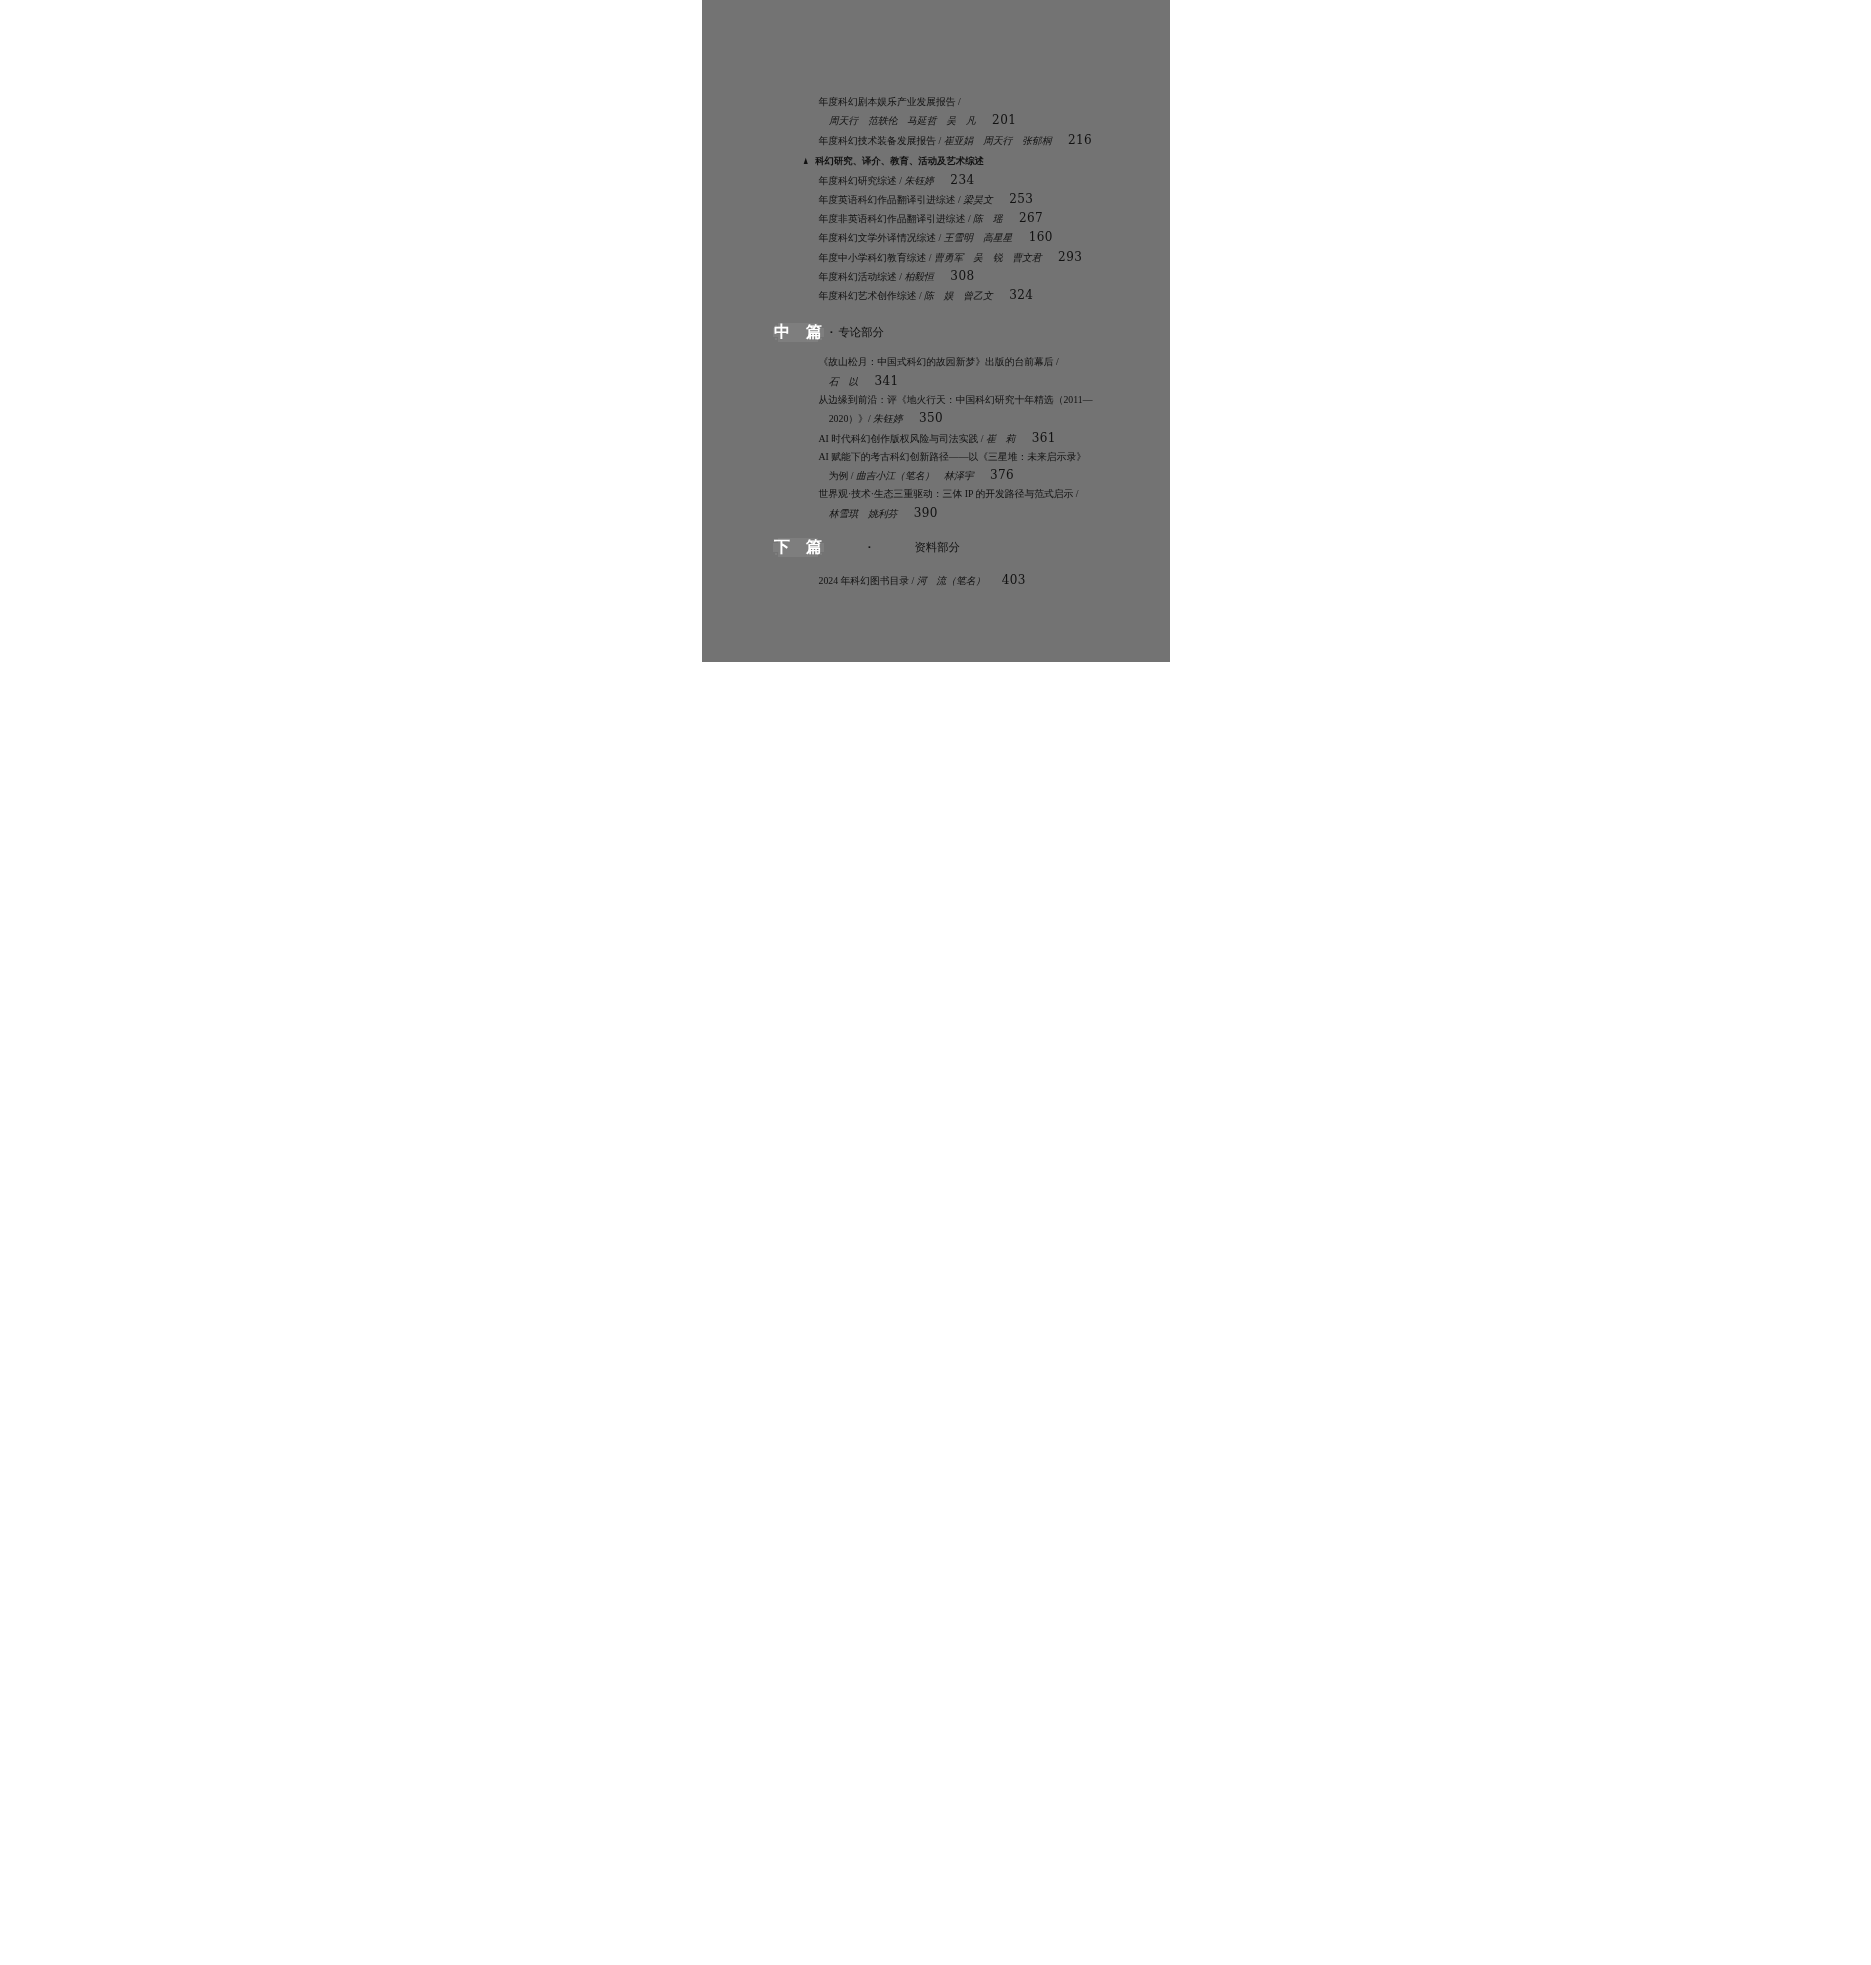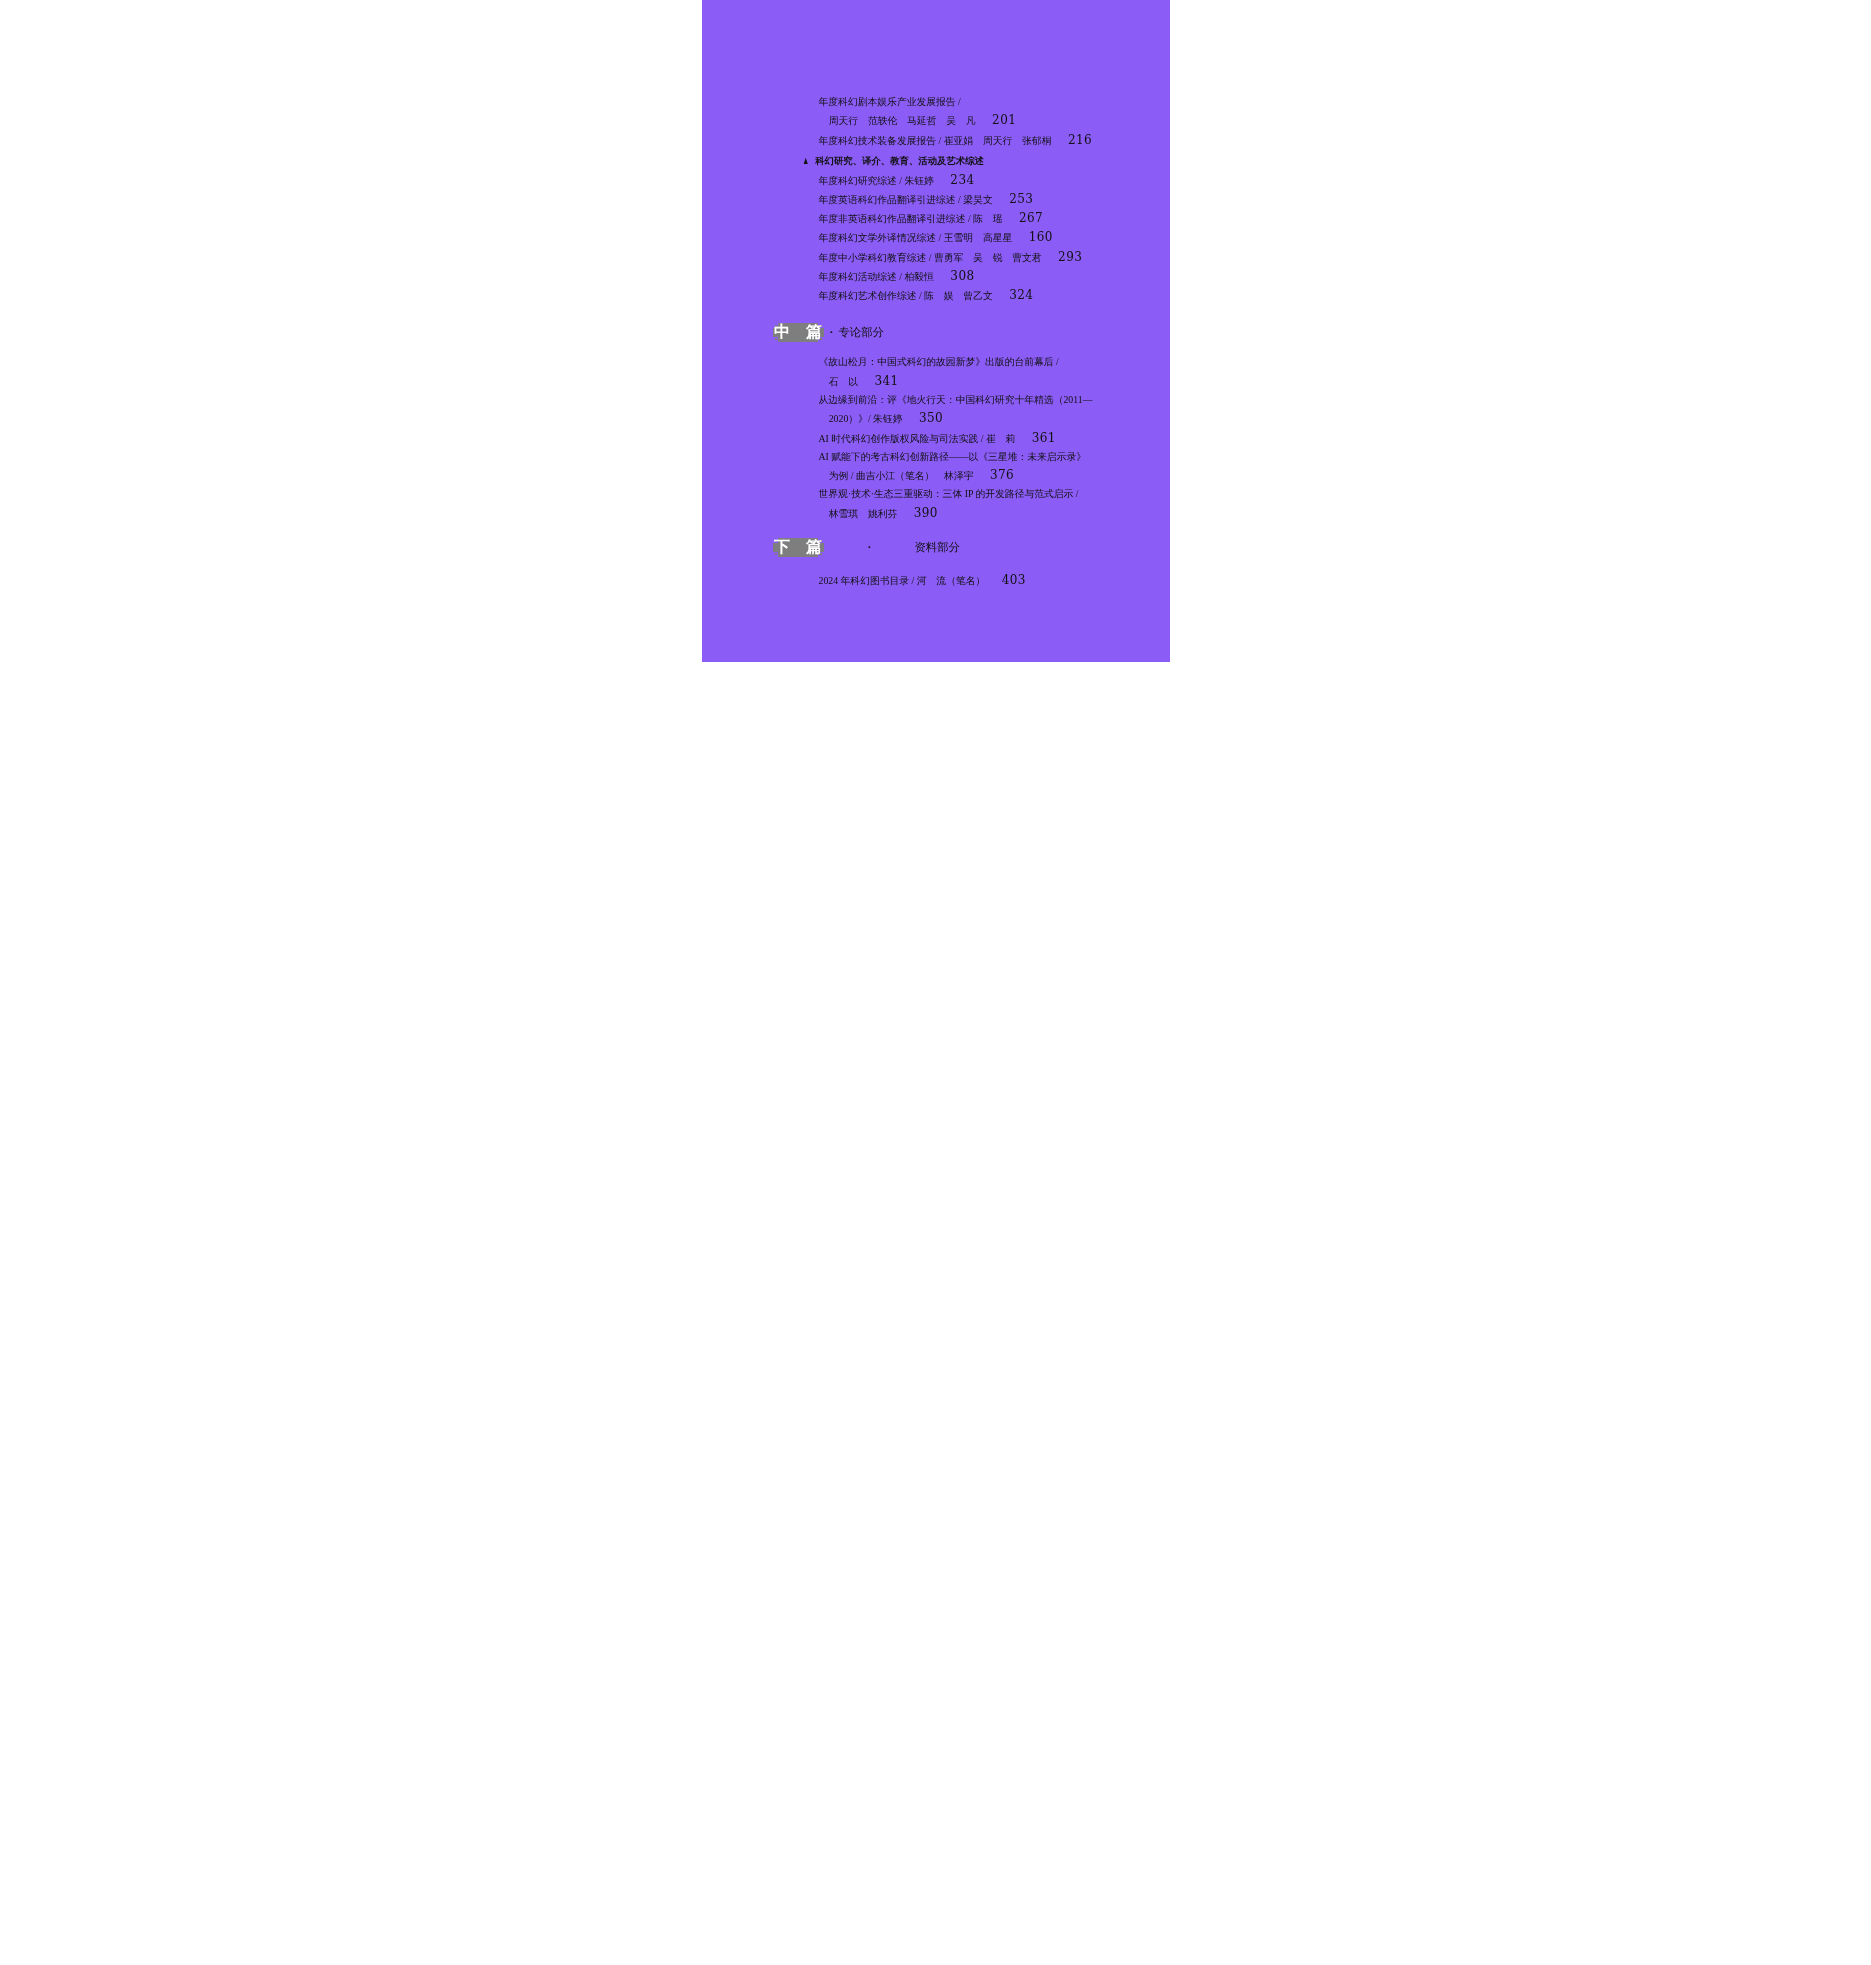--- a/index.html
+++ b/index.html
@@ -1,36 +1,37 @@
 <!DOCTYPE html>
 <html lang="zh" style="font-size:6.3px"><head>
 <meta charset="utf-8">
 <style>
   html,body{margin:0;padding:0;background:#ffffff;}
   .page{
     position:relative;
     width:468px;height:662px;
     margin:0 auto;
-    background:#8b5cf6;
+    background:#737373;
     overflow:hidden;
     color:#111111;
   }
   .toc{
     position:absolute;
     left:117px;top:93px;
     width:330px;
   }
   .row{
     font-size:9.8px;
     line-height:18.3px;
     white-space:nowrap;
     font-family:"Liberation Serif","DejaVu Serif",serif;
   }
   .row .t{ font-family:"Liberation Serif","DejaVu Serif",serif; }
   .row .a{
+    font-style:italic;
     font-family:"Liberation Serif","DejaVu Serif",serif;
   }
   .row .p{
     font-family:"DejaVu Serif","Liberation Serif",serif;
     font-weight:400;
     font-size:12px;
     margin-left:14px;
     letter-spacing:0.4px;
   }
   .row.indent{ padding-left:10.2px; }

